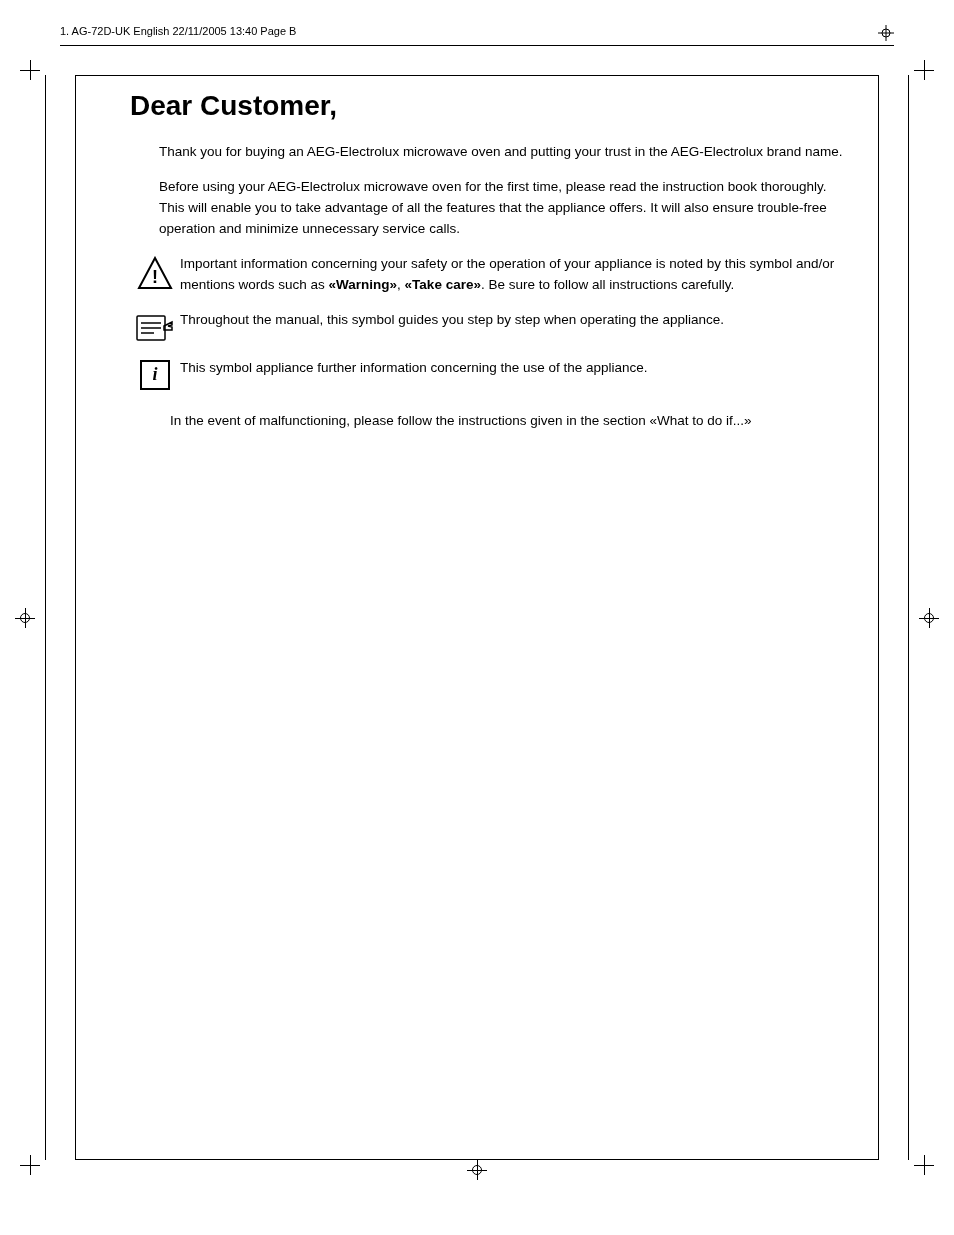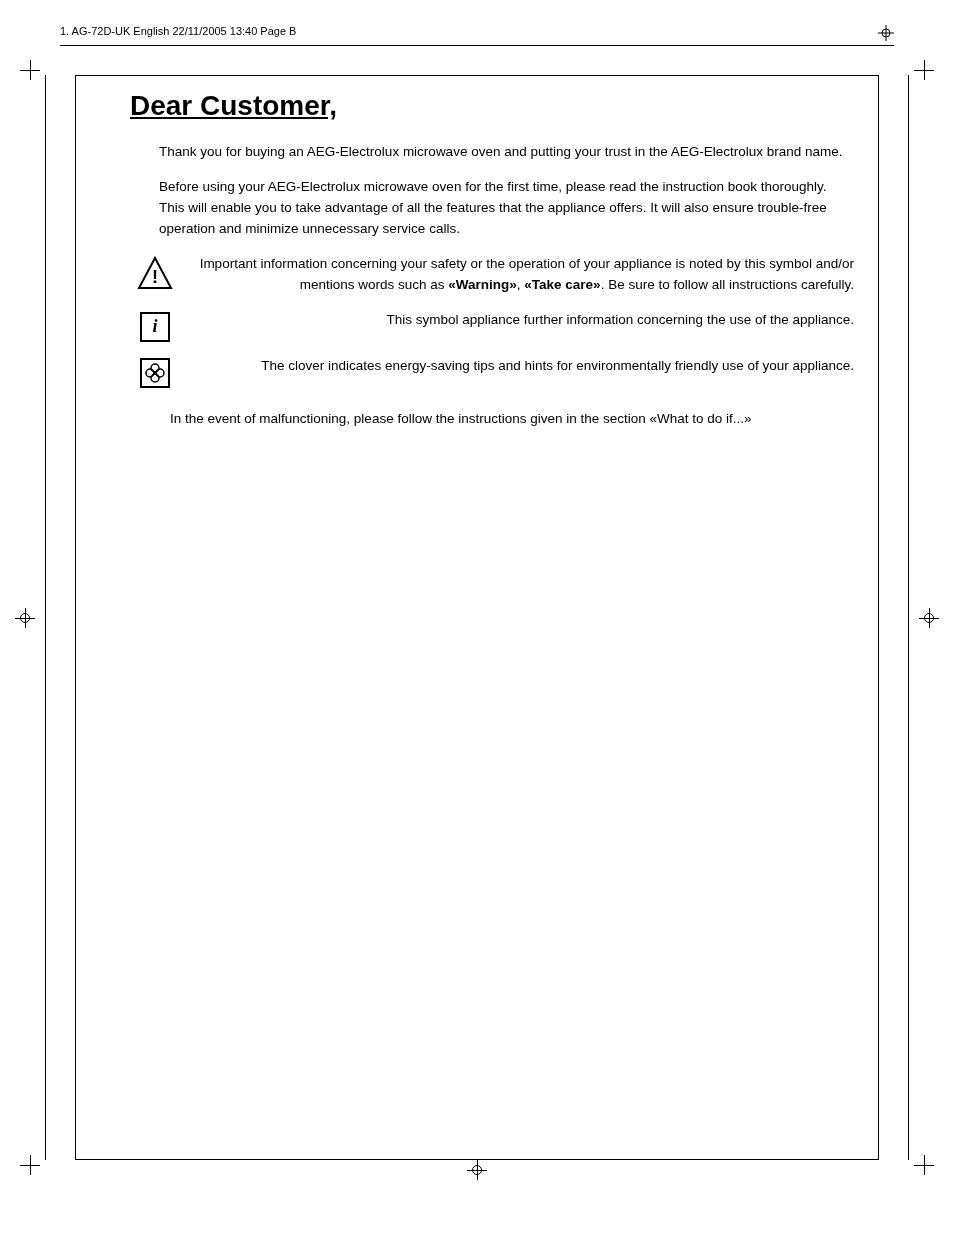--- a/index.html
+++ b/index.html
@@ -226,21 +226,20 @@
       top: 90px;
       left: 130px;
       right: 100px;
     }
 
     .page-title {
       font-size: 28px;
       font-weight: bold;
       margin-bottom: 20px;
       font-family: Arial, Helvetica, sans-serif;
-      text-decoration: underline;
     }
 
     .intro-paragraph {
       margin-left: 29px;
       margin-bottom: 14px;
       font-size: 13.5px;
       line-height: 1.55;
     }
 
     .icon-row {
@@ -255,21 +254,20 @@
       width: 50px;
       flex-shrink: 0;
       display: flex;
       align-items: center;
       justify-content: center;
       padding-top: 2px;
     }
 
     .icon-text {
       flex: 1;
-      text-align: right;
     }
 
     
     .info-box {
       width: 30px;
       height: 30px;
       border: 2px solid #000;
       display: flex;
       align-items: center;
       justify-content: center;
@@ -342,43 +340,43 @@
       <svg width="36" height="34" viewBox="0 0 36 34">
         <polygon points="18,2 34,32 2,32" fill="none" stroke="#000" stroke-width="2"></polygon>
         <text x="18" y="27" text-anchor="middle" font-size="18" font-weight="bold" font-family="Arial" fill="#000">!</text>
       </svg>
     </div>
     <div class="icon-text">
       Important information concerning your safety or the operation of your appliance is noted by this symbol and/or mentions words such as <strong>«Warning»</strong>, <strong>«Take care»</strong>. Be sure to follow all instructions carefully.
     </div>
   </div>
 
+  <div class="icon-row">
+    <div class="icon-cell">
+      <svg width="38" height="32" viewBox="0 0 38 32">
+
+        <rect x="1" y="4" width="28" height="24" rx="1" fill="none" stroke="#000" stroke-width="1.5"></rect>
+
+        <line x1="5" y1="11" x2="25" y2="11" stroke="#000" stroke-width="1.5"></line>
+        <line x1="5" y1="16" x2="25" y2="16" stroke="#000" stroke-width="1.5"></line>
+        <line x1="5" y1="21" x2="18" y2="21" stroke="#000" stroke-width="1.5"></line>
+
+        <path d="M28 14 L36 10 L36 13 L32 14 L36 15 L36 18 L28 18 Z" fill="none" stroke="#000" stroke-width="1.5"></path>
+      </svg>
+    </div>
+    <div class="icon-text">
+      Throughout the manual, this symbol guides you step by step when operating the appliance.
+    </div>
+  </div>
 
   <div class="icon-row">
     <div class="icon-cell">
       <div class="info-box">i</div>
     </div>
     <div class="icon-text">
       This symbol appliance further information concerning the use of the appliance.
     </div>
   </div>
 
-  <div class="icon-row">
-    <div class="icon-cell">
-      <div class="clover-box">
-        <svg width="22" height="22" viewBox="0 0 22 22">
-
-          <circle cx="11" cy="6" r="4" fill="none" stroke="#000" stroke-width="1.5"></circle>
-          <circle cx="11" cy="16" r="4" fill="none" stroke="#000" stroke-width="1.5"></circle>
-          <circle cx="6" cy="11" r="4" fill="none" stroke="#000" stroke-width="1.5"></circle>
-          <circle cx="16" cy="11" r="4" fill="none" stroke="#000" stroke-width="1.5"></circle>
-          <circle cx="11" cy="11" r="2" fill="#000"></circle>
-        </svg>
-      </div>
-    </div>
-    <div class="icon-text">
-      The clover indicates energy-saving tips and hints for environmentally friendly use of your appliance.
-    </div>
-  </div>
 
   <p class="last-paragraph">In the event of malfunctioning, please follow the instructions given in the section «What to do if...»</p>
 
 </div>
 
 </body></html>

